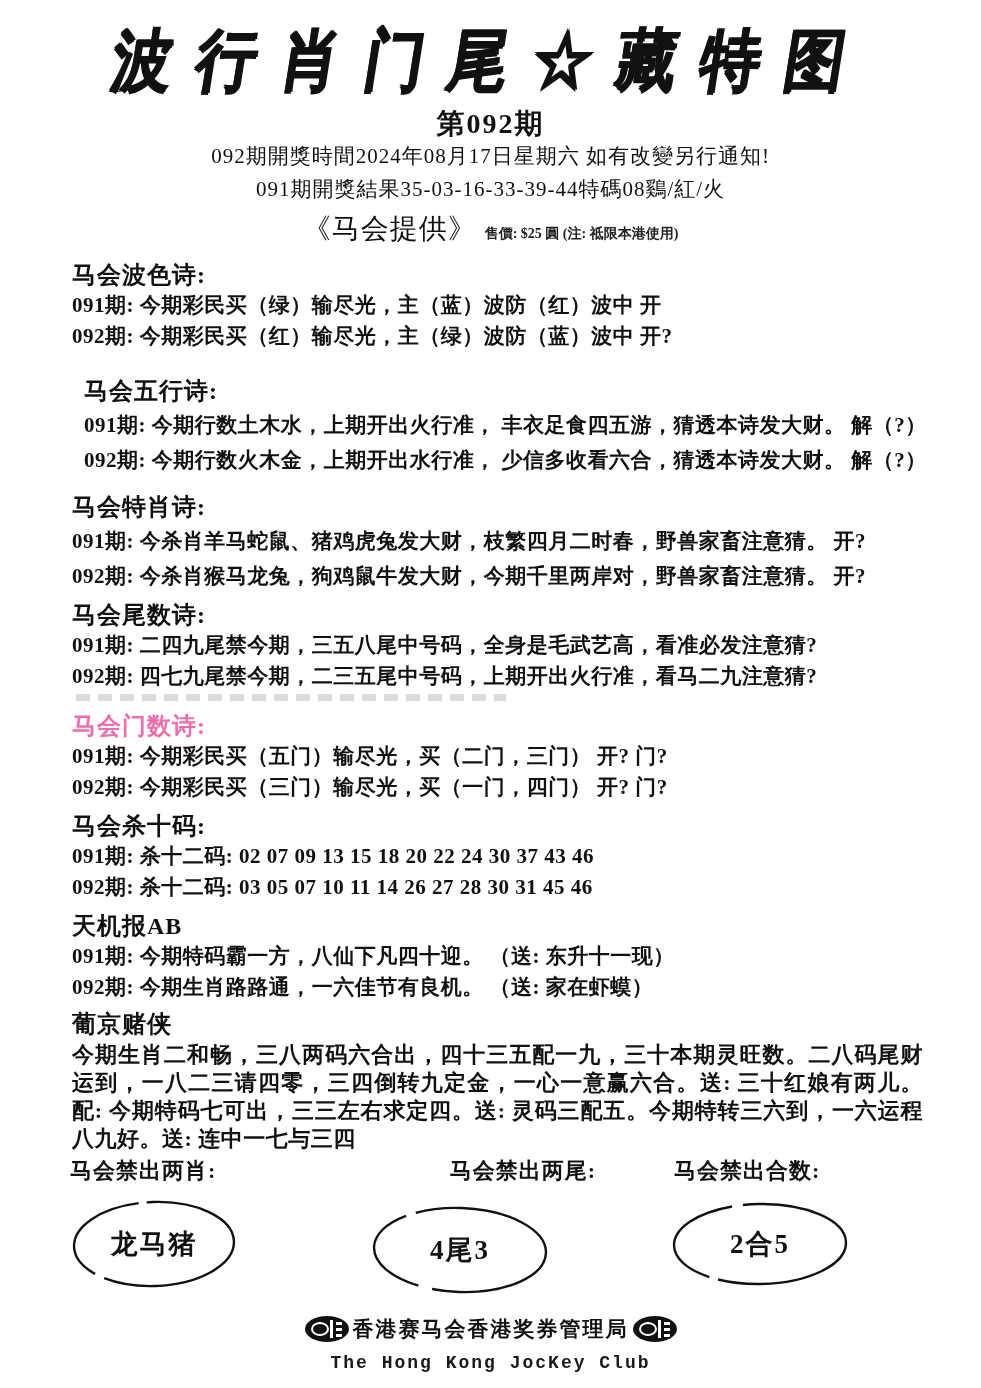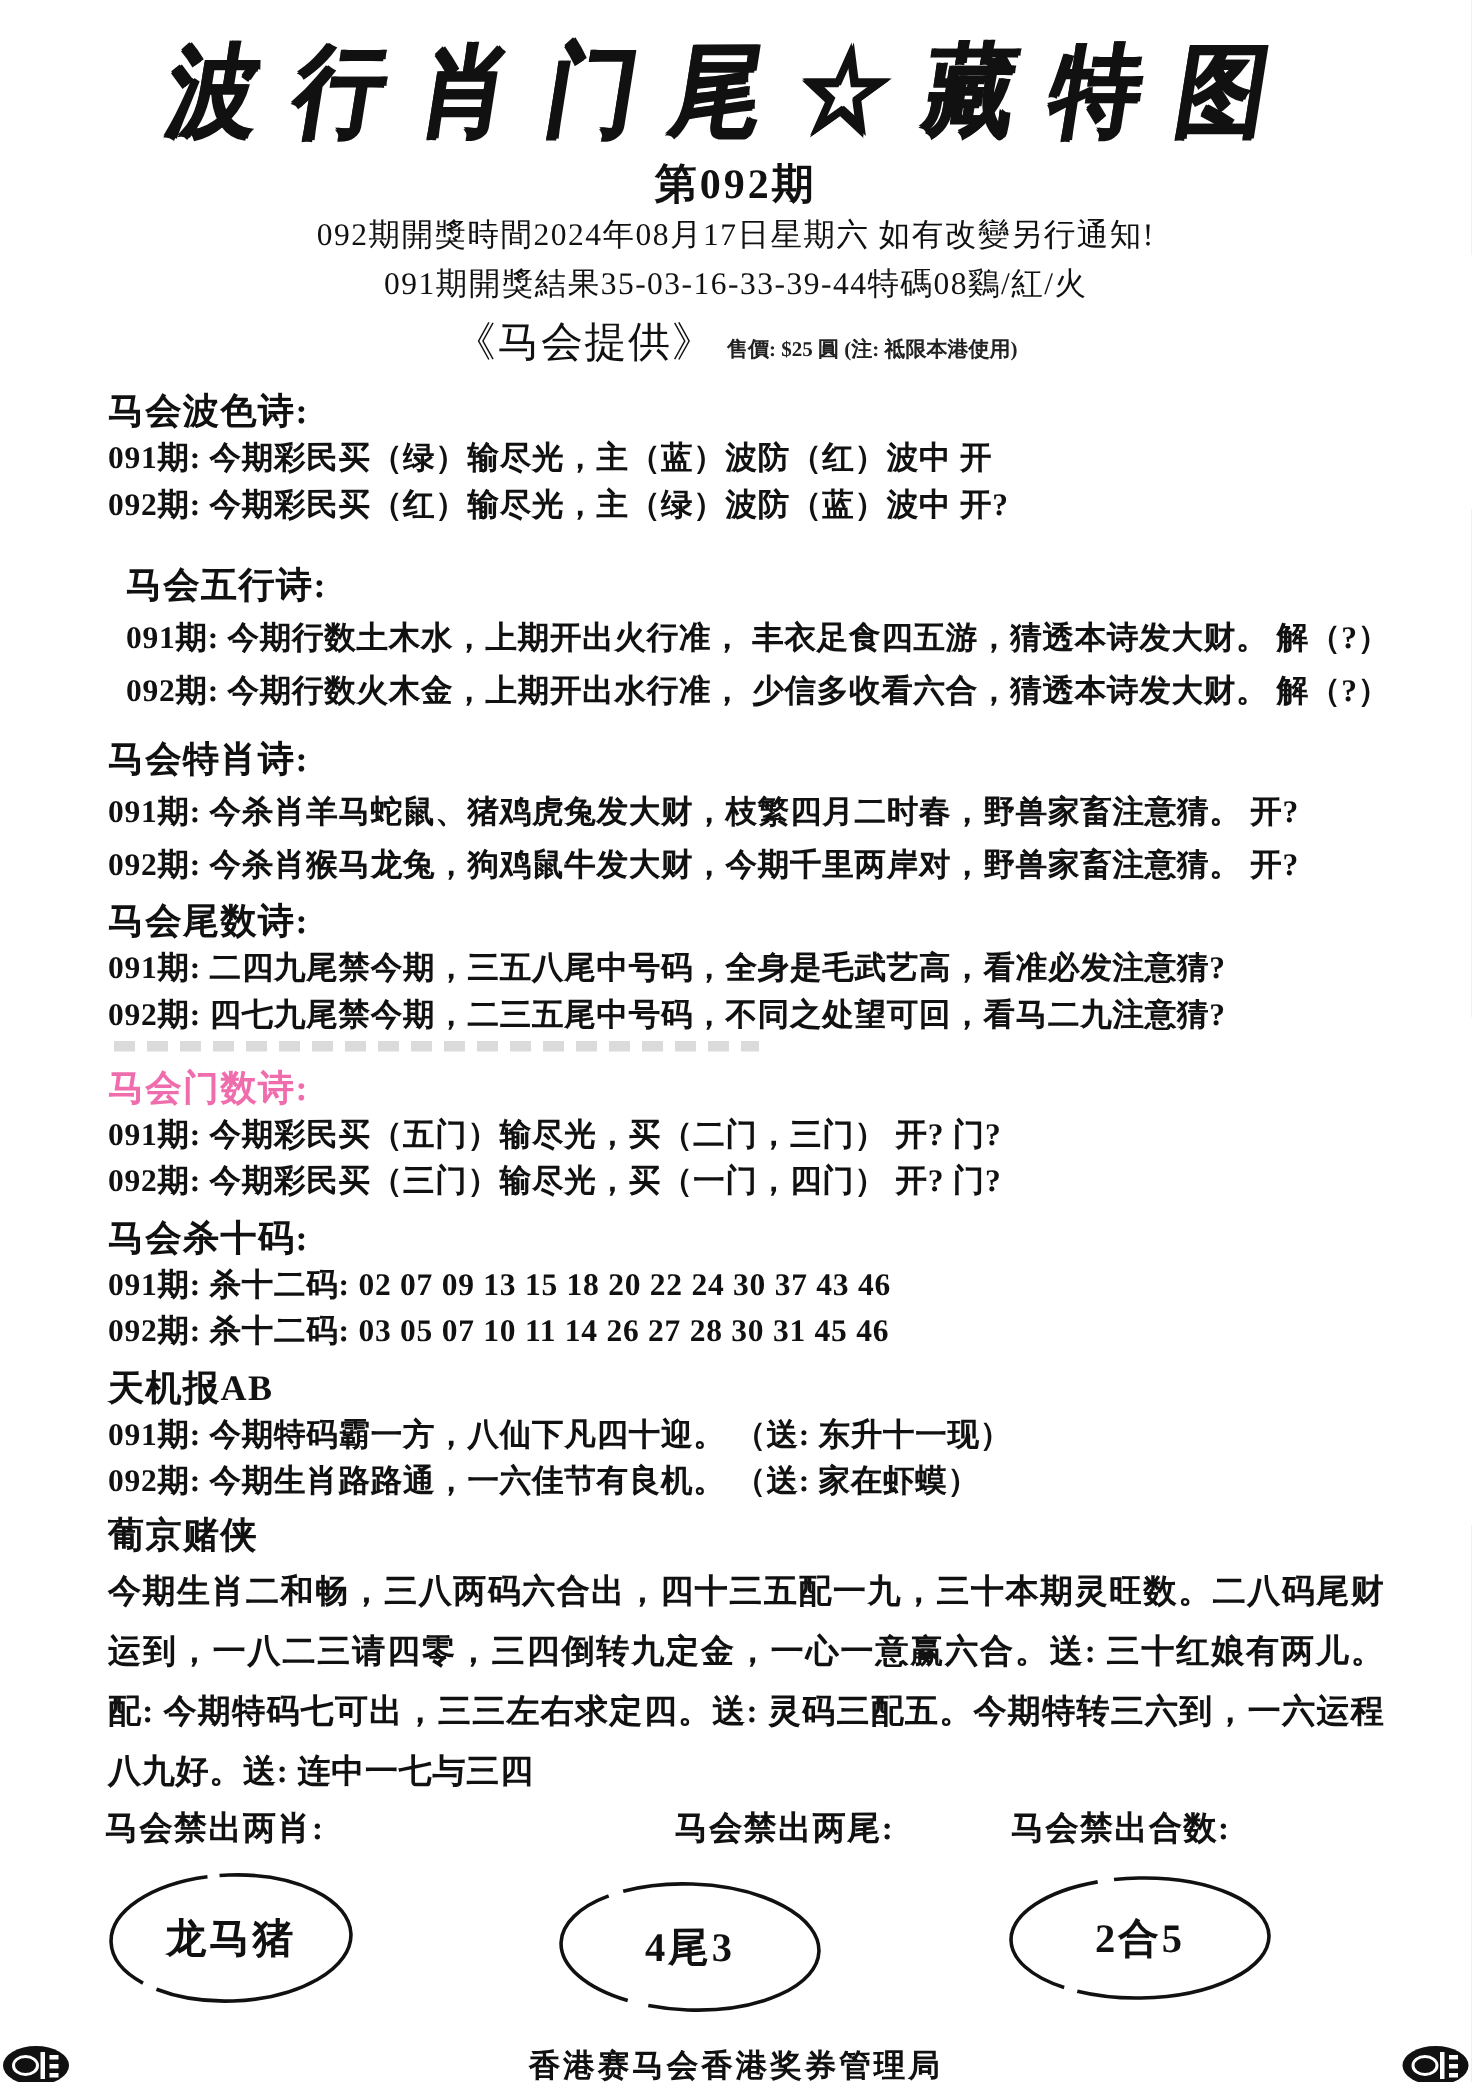--- a/index.html
+++ b/index.html
@@ -71,21 +71,21 @@
   .s7 { margin-top: 8px; }
   .s8 { margin-top: 6px; }
   .ghost-line {
     width: 430px; height: 7px; margin: 2px 0 0 4px;
     background: repeating-linear-gradient(90deg,#bdbdbd 0 14px,#ffffff 14px 22px);
     opacity: .55;
   }
   .para {
     margin-top: 2px;
     font-size: 22px; font-weight: bold;
-    line-height: 40px;
+    line-height: 28px;
     text-align: justify;
     letter-spacing: .5px;
   }
   
   .bans {
     margin-top: 4px;
     display: flex;
     padding-left: 70px;
   }
   .ban-col { width: 300px; }
@@ -109,21 +109,21 @@
   .oval-text {
     position: absolute; inset: 0;
     display: flex; align-items: center; justify-content: center;
     font-size: 27px; font-weight: bold;
     letter-spacing: 2px;
     font-family: Liberation Serif, serif;
   }
   
   .footer { margin-top: 14px; text-align: center; }
   .org-row {
-    display: flex; align-items: center; justify-content: space-between;
+    display: flex; align-items: center; justify-content: center;
     gap: 2px; line-height: 40px;
   }
   .org-text { font-size: 21px; font-weight: bold; letter-spacing: 2px; }
   .badge { width: 48px; height: 32px; }
   .org-en {
     margin-top: 4px;
     font-family: "Liberation Mono", "DejaVu Sans Mono", monospace;
     font-size: 18px; font-weight: bold;
     letter-spacing: 2px;
     color: #1a1a1a;
@@ -158,21 +158,21 @@
 
     <div class="section s3">
       <div class="sec-title">马会特肖诗:</div>
       <div class="sec-line">091期: 今杀肖羊马蛇鼠、猪鸡虎兔发大财，枝繁四月二时春，野兽家畜注意猜。 开?</div>
       <div class="sec-line">092期: 今杀肖猴马龙兔，狗鸡鼠牛发大财，今期千里两岸对，野兽家畜注意猜。 开?</div>
     </div>
 
     <div class="section s4">
       <div class="sec-title">马会尾数诗:</div>
       <div class="sec-line">091期: 二四九尾禁今期，三五八尾中号码，全身是毛武艺高，看准必发注意猜?</div>
-      <div class="sec-line">092期: 四七九尾禁今期，二三五尾中号码，不同之处望可回，看马二九注意猜?</div>
+      <div class="sec-line">092期: 四七九尾禁今期，二三五尾中号码，上期开出火行准，看马二九注意猜?</div>
       <div class="ghost-line"></div>
     </div>
 
     <div class="section s5">
       <div class="sec-title faded">马会门数诗:</div>
       <div class="sec-line">091期: 今期彩民买（五门）输尽光，买（二门，三门） 开? 门?</div>
       <div class="sec-line">092期: 今期彩民买（三门）输尽光，买（一门，四门） 开? 门?</div>
     </div>
 
     <div class="section s6">

